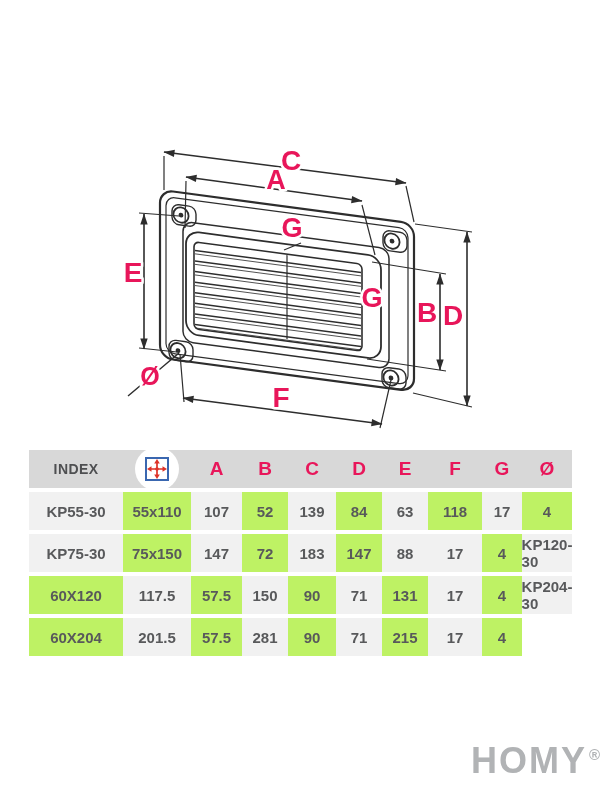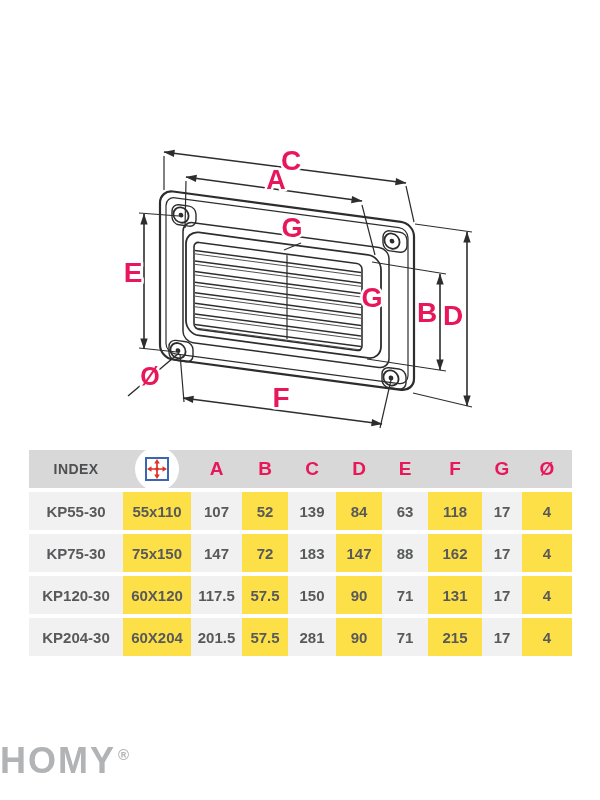--- a/index.html
+++ b/index.html
@@ -19,24 +19,24 @@
   .cell{display:flex;align-items:center;justify-content:center;font-weight:bold;}
   .th{background:#d8d8d8;}
   .th-index{font-size:14px;color:#4e4f51;letter-spacing:.4px;}
   .th-dim{font-size:19px;color:#e8165a;}
   .th-icon{position:relative;}
   .icon-circle{position:absolute;left:50%;top:50%;transform:translate(-50%,-50%);
                width:44px;height:44px;border-radius:50%;background:#ffffff;
                display:flex;align-items:center;justify-content:center;z-index:2;}
   .td{font-size:15px;color:#58595b;}
   .col-light{background:#f1f1f1;}
-  .col-dark{background:#fde047;}
+  .col-dark{background:#bef264;}
 
   
-  .brand{position:absolute;top:740px;left:0;right:0;text-align:left;
+  .brand{position:absolute;top:740px;left:0;right:0;text-align:right;
          font-size:36px;font-weight:bold;color:#b1b3b5;letter-spacing:2px;}
   .brand .reg{font-size:15px;letter-spacing:0;position:relative;top:-13px;margin-left:2px;}
 </style>
 </head>
 <body>
 
 <div>
 
   <svg class="diagram-svg" width="600" height="450" viewBox="0 0 600 450">
     <defs>
@@ -158,21 +158,20 @@
     <div class="cell td col-light">17</div>
     <div class="cell td col-dark">4</div>
 
     <div class="cell td col-light">KP75-30</div>
     <div class="cell td col-dark">75x150</div>
     <div class="cell td col-light">147</div>
     <div class="cell td col-dark">72</div>
     <div class="cell td col-light">183</div>
     <div class="cell td col-dark">147</div>
     <div class="cell td col-light">88</div>
-    <div class="cell td col-dark">162</div>
     <div class="cell td col-light">17</div>
     <div class="cell td col-dark">4</div>
 
     <div class="cell td col-light">KP120-30</div>
     <div class="cell td col-dark">60X120</div>
     <div class="cell td col-light">117.5</div>
     <div class="cell td col-dark">57.5</div>
     <div class="cell td col-light">150</div>
     <div class="cell td col-dark">90</div>
     <div class="cell td col-light">71</div>

